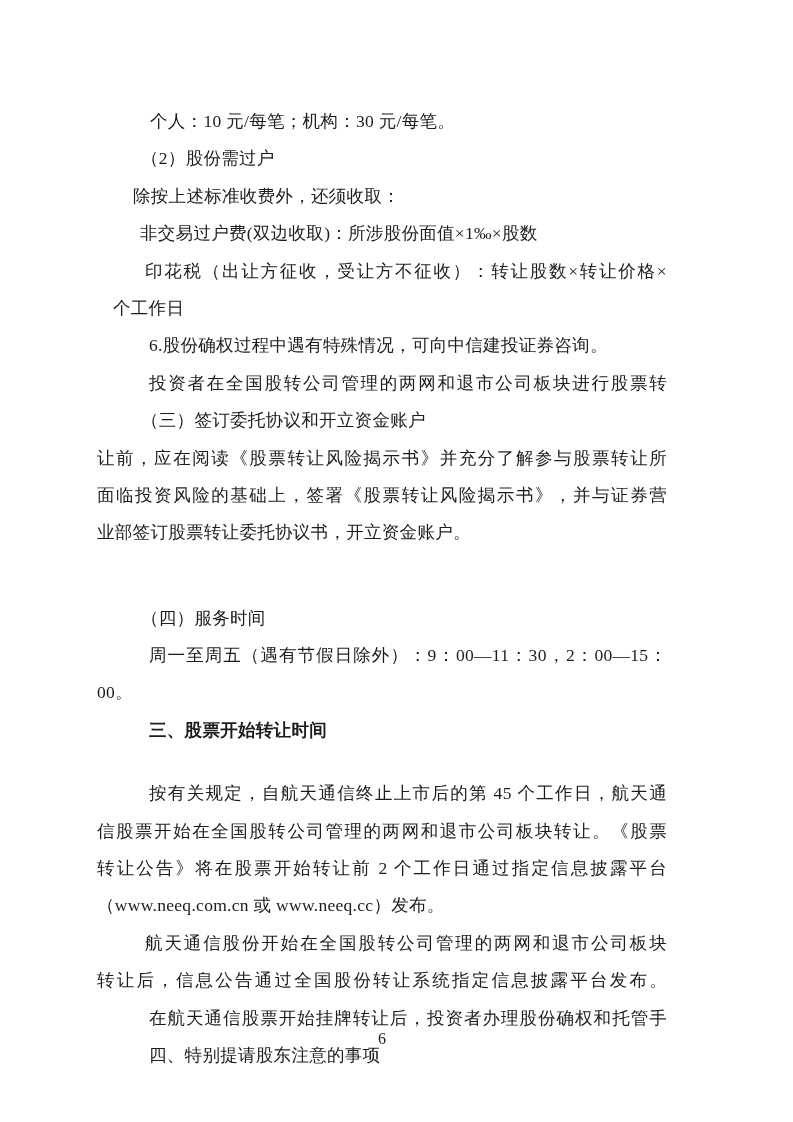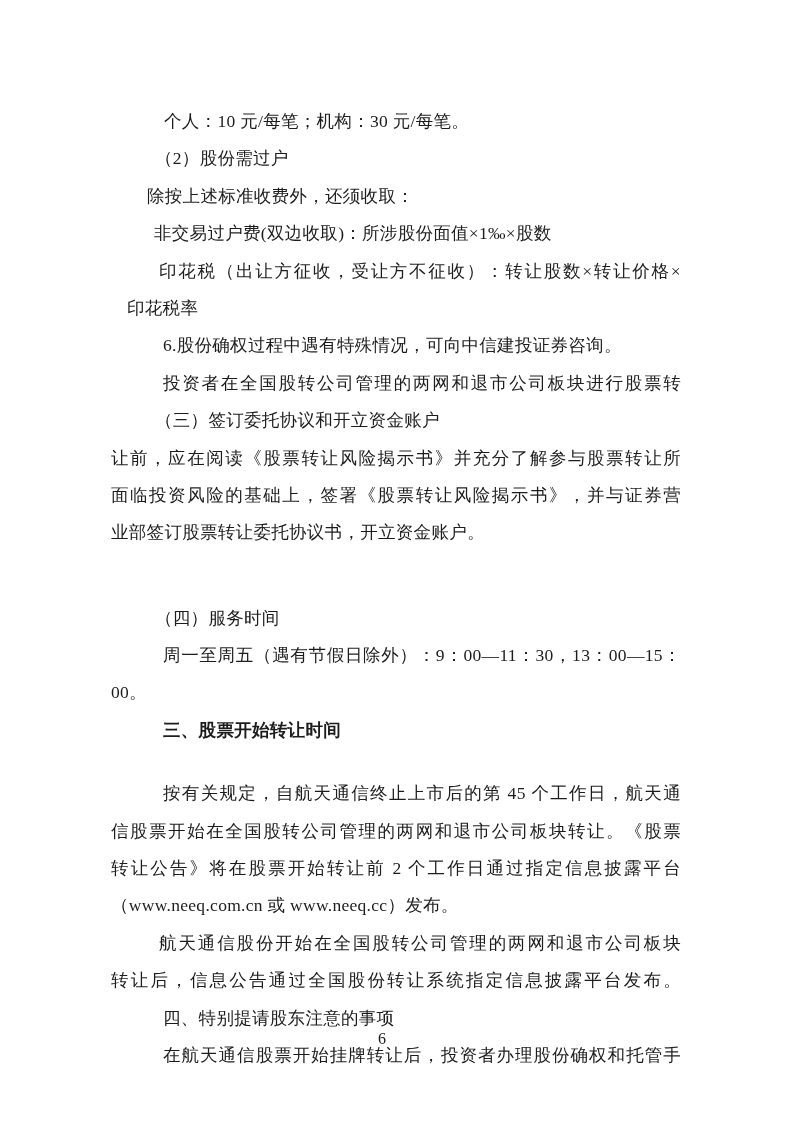--- a/index.html
+++ b/index.html
@@ -10,21 +10,21 @@
   .page {
     position: relative;
     width: 793px;
     height: 1122px;
     background: #ffffff;
     overflow: hidden;
     font-family: "Liberation Serif", "DejaVu Serif", serif;
   }
   .doc-body {
     position: absolute;
-    left: 111px;
+    left: 97px;
     top: 103px;
     width: 570px;
   }
   .doc-line {
     height: 37.4px;
     line-height: 37.4px;
     font-size: 17.5px;
     letter-spacing: 0.3px;
     color: #1c1c1c;
     white-space: normal;
@@ -50,34 +50,34 @@
 </head>
 <body>
 
 <div class="page">
   <div class="doc-body" style="color: rgb(28, 28, 28);">
       <div class="doc-line" style="padding-left: 53px;">个人：10 元/每笔；机构：30 元/每笔。</div>
       <div class="doc-line" style="padding-left: 44px;">（2）股份需过户</div>
       <div class="doc-line" style="padding-left: 36px;">除按上述标准收费外，还须收取：</div>
       <div class="doc-line" style="padding-left: 43px;">非交易过户费(双边收取)：所涉股份面值×1‰×股数</div>
       <div class="doc-line justify" style="padding-left: 48px;">印花税（出让方征收，受让方不征收）：转让股数×转让价格×</div>
-      <div class="doc-line" style="padding-left: 16px;">印花税率</div>
+      <div class="doc-line" style="padding-left: 16px;">个工作日</div>
       <div class="doc-line" style="padding-left: 52px;">6.股份确权过程中遇有特殊情况，可向中信建投证券咨询。</div>
       <div class="doc-line justify" style="padding-left: 52px;">投资者在全国股转公司管理的两网和退市公司板块进行股票转</div>
       <div class="doc-line" style="padding-left: 44px;">（三）签订委托协议和开立资金账户</div>
       <div class="doc-line justify" style="padding-left: 0px;">让前，应在阅读《股票转让风险揭示书》并充分了解参与股票转让所</div>
       <div class="doc-line justify" style="padding-left: 0px;">面临投资风险的基础上，签署《股票转让风险揭示书》，并与证券营</div>
       <div class="doc-line" style="padding-left: 0px;">业部签订股票转让委托协议书，开立资金账户。</div>
       <div class="doc-line" style="padding-left: 44px; margin-top: 48px;">（四）服务时间</div>
-      <div class="doc-line justify" style="padding-left: 52px;">周一至周五（遇有节假日除外）：9：00—11：30，13：00—15：</div>
+      <div class="doc-line justify" style="padding-left: 52px;">周一至周五（遇有节假日除外）：9：00—11：30，2：00—15：</div>
       <div class="doc-line" style="padding-left: 0px;">00。</div>
       <div class="doc-line" style="padding-left: 52px; font-weight: bold;">三、股票开始转让时间</div>
       <div class="doc-line justify" style="padding-left: 52px; margin-top: 26px;">按有关规定，自航天通信终止上市后的第 45 个工作日，航天通</div>
       <div class="doc-line justify" style="padding-left: 0px;">信股票开始在全国股转公司管理的两网和退市公司板块转让。《股票</div>
       <div class="doc-line justify" style="padding-left: 0px;">转让公告》将在股票开始转让前 2 个工作日通过指定信息披露平台</div>
       <div class="doc-line" style="padding-left: 0px;">（www.neeq.com.cn 或 www.neeq.cc）发布。</div>
       <div class="doc-line justify" style="padding-left: 48px;">航天通信股份开始在全国股转公司管理的两网和退市公司板块</div>
       <div class="doc-line justify" style="padding-left: 0px;">转让后，信息公告通过全国股份转让系统指定信息披露平台发布。</div>
+      <div class="doc-line justify" style="padding-left: 52px;">在航天通信股票开始挂牌转让后，投资者办理股份确权和托管手</div>
       <div class="doc-line" style="padding-left: 52px;">四、特别提请股东注意的事项</div>
-      <div class="doc-line justify" style="padding-left: 52px;">在航天通信股票开始挂牌转让后，投资者办理股份确权和托管手</div>
     </div>
   <div class="page-number">6</div>
 </div>
 
 </body></html>

